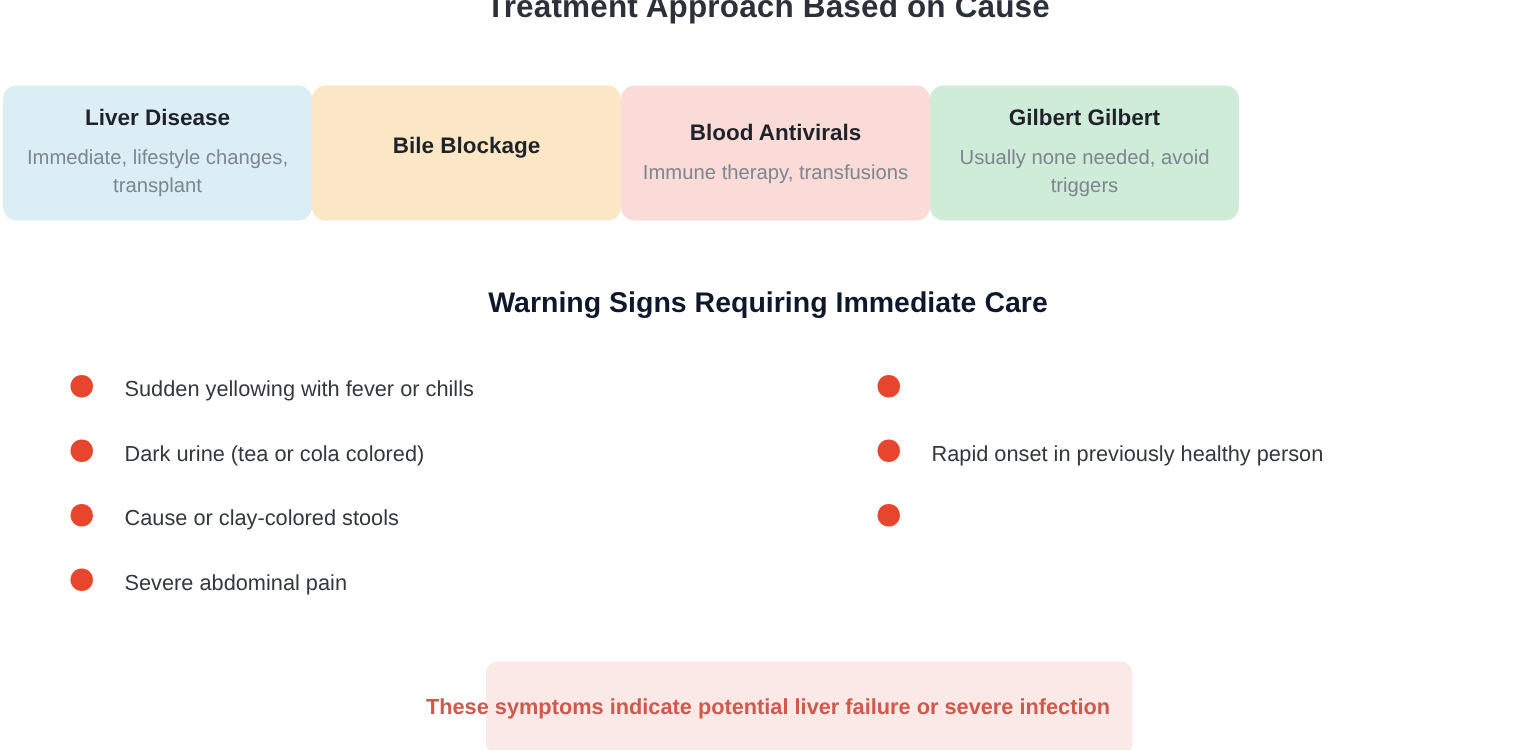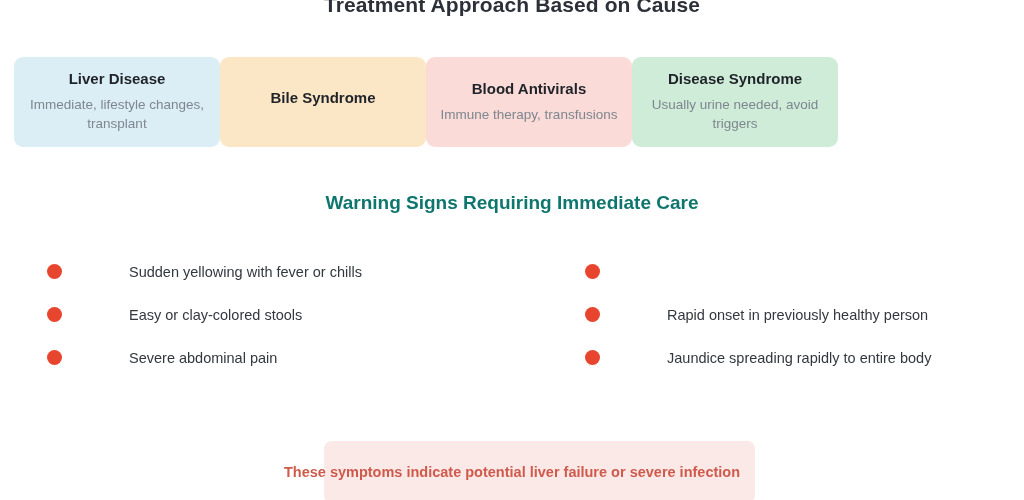--- a/index.html
+++ b/index.html
@@ -32,21 +32,21 @@
     font-size: 21px;
     font-weight: bold;
     color: #2c3038;
     letter-spacing: 0.1px;
     line-height: 34px;
   }
 
   
   .cards-row {
     position: absolute;
-    left: 14px;
+    left: 2px;
     top: 57px;
     width: 824px;
     height: 90px;
     display: flex;
   }
   .card {
     width: 215px;
     height: 90px;
     border-radius: 9px;
     box-sizing: border-box;
@@ -73,44 +73,42 @@
 
   
   .warning-heading {
     position: absolute;
     left: 0;
     top: 188px;
     width: 1024px;
     text-align: center;
     font-size: 19px;
     font-weight: bold;
-    color: #0f766e;
+    color: #0f172a;
     line-height: 30px;
   }
 
   
   .warning-columns {
     position: absolute;
     left: 0;
     top: 250px;
     width: 1024px;
     display: flex;
   }
   .warning-col {
     width: 512px;
     box-sizing: border-box;
   }
   .warning-col.left  { padding-left: 47px; }
   .warning-col.right { padding-left: 73px; }
 
   .warning-item {
     display: flex;
-    align-items: center;
     height: 43px;
-    gap: 46px;
   }
   .bullet-dot {
     width: 15px;
     height: 15px;
     border-radius: 50%;
     background: #e8452f;
     flex: 0 0 auto;
   }
   .warning-text {
     margin-left: 21px;
@@ -150,65 +148,68 @@
   <div class="main-title">Treatment Approach Based on Cause</div>
 
   <div class="cards-row">
 
     <div class="card" style="background:#dceef5">
       <div class="card-title">Liver Disease</div>
       <div class="card-desc">Immediate, lifestyle changes, transplant</div>
     </div>
 
     <div class="card" style="background:#fbe7c6">
-      <div class="card-title">Bile Syndrome</div>
+      <div class="card-title">Bile Blockage</div>
     </div>
 
     <div class="card" style="background:#fadbd8">
       <div class="card-title">Blood Antivirals</div>
       <div class="card-desc">Immune therapy, transfusions</div>
     </div>
 
     <div class="card" style="background:#cfecd9">
-      <div class="card-title">Disease Syndrome</div>
-      <div class="card-desc">Usually urine needed, avoid triggers</div>
+      <div class="card-title">Gilbert Gilbert</div>
+      <div class="card-desc">Usually none needed, avoid triggers</div>
     </div>
 
   </div>
 
   <div class="warning-heading">Warning Signs Requiring Immediate Care</div>
 
   <div class="warning-columns">
 
     <div class="warning-col left">
       <div class="warning-item">
         <span class="bullet-dot"></span>
         <span class="warning-text">Sudden yellowing with fever or chills</span>
       </div>
       <div class="warning-item">
         <span class="bullet-dot"></span>
-        <span class="warning-text">Easy or clay-colored stools</span>
+        <span class="warning-text">Dark urine (tea or cola colored)</span>
+      </div>
+      <div class="warning-item">
+        <span class="bullet-dot"></span>
+        <span class="warning-text">Cause or clay-colored stools</span>
       </div>
       <div class="warning-item">
         <span class="bullet-dot"></span>
         <span class="warning-text">Severe abdominal pain</span>
       </div>
     </div>
 
     <div class="warning-col right">
       <div class="warning-item">
         <span class="bullet-dot"></span>
       </div>
       <div class="warning-item">
         <span class="bullet-dot"></span>
         <span class="warning-text">Rapid onset in previously healthy person</span>
       </div>
       <div class="warning-item">
         <span class="bullet-dot"></span>
-        <span class="warning-text">Jaundice spreading rapidly to entire body</span>
       </div>
     </div>
 
   </div>
 
   <div class="footer-banner"></div>
   <div class="footer-text">These symptoms indicate potential liver failure or severe infection</div>
 
 </div>
 

